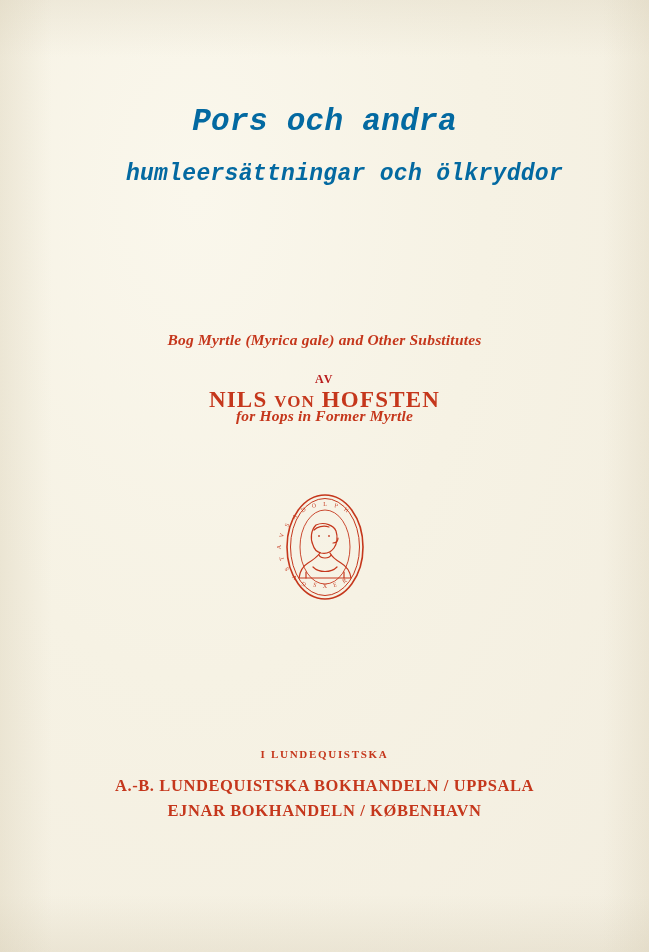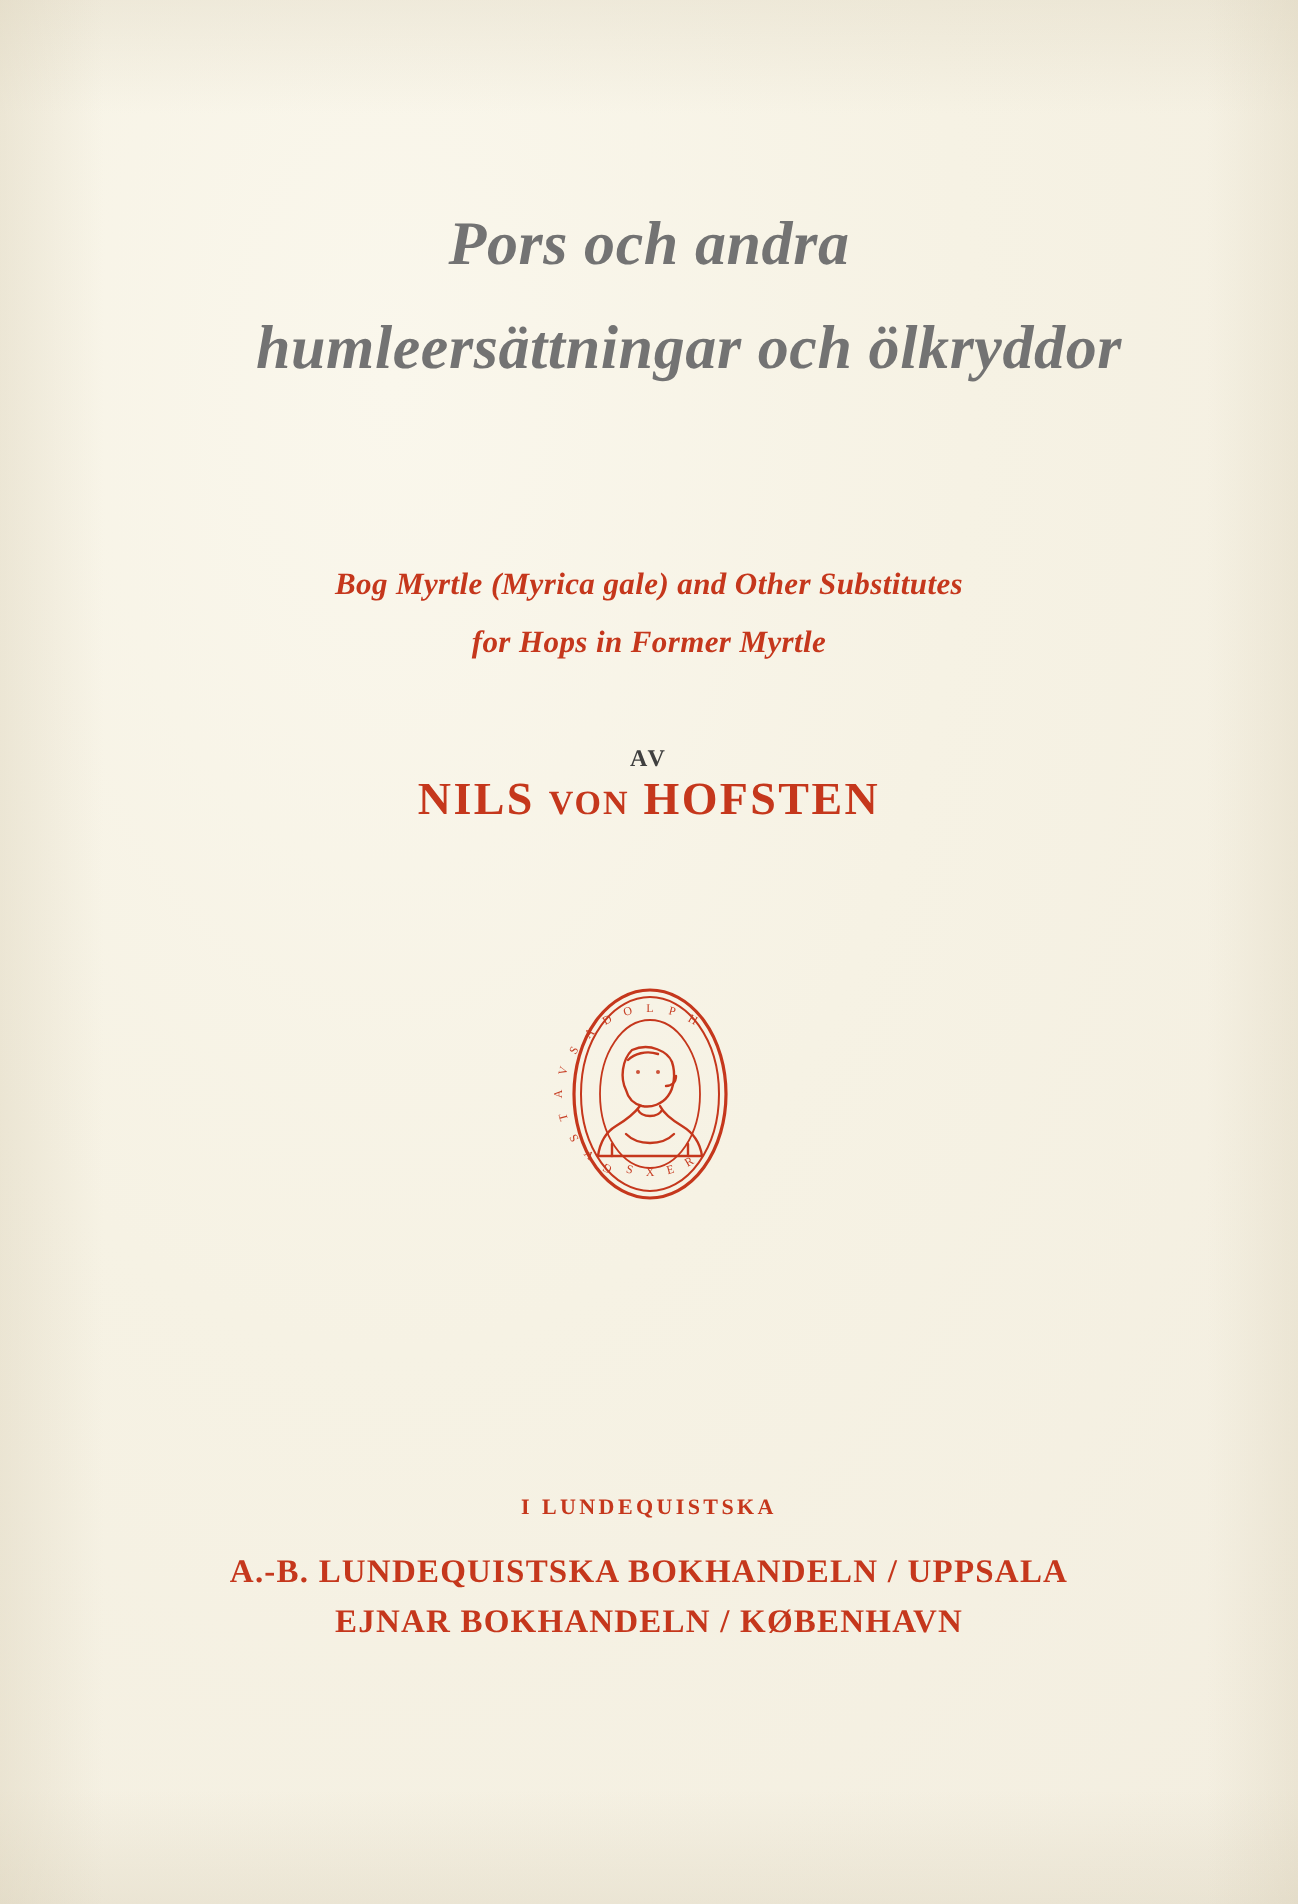--- a/index.html
+++ b/index.html
@@ -39,51 +39,53 @@
     text-align: center;
   }
 
   .title-block {
     position: absolute;
     top: 96px;
     left: 0;
     right: 0;
   }
   .title-line {
-    color: #737373;
+    color: #0369a1;
     font-style: italic;
     font-weight: 700;
     font-size: 31px;
     letter-spacing: 0.3px;
     line-height: 52px;
     white-space: nowrap;
-  }
-  .title-line.l2 { font-size: 31px; margin-left: 40px; }
+    font-family: Liberation Mono, monospace;
+  }
+  .title-line.l2 { font-size: 23px; margin-left: 40px; }
 
   .subtitle-block {
     position: absolute;
     top: 278px;
     left: 0;
     right: 0;
   }
   .subtitle-line {
     color: #c5371c;
     font-style: italic;
     font-weight: 700;
     font-size: 15.5px;
     line-height: 29px;
     letter-spacing: 0.2px;
+    margin-top: 47px;
   }
 
   .av {
     position: absolute;
     top: 372px;
     left: 0;
     right: 0;
-    color: #404040;
+    color: #b91c1c;
     font-size: 12px;
     letter-spacing: 1.6px;
     font-weight: 600;
   }
 
   .author {
     position: absolute;
     top: 387px;
     left: 0;
     right: 0;

